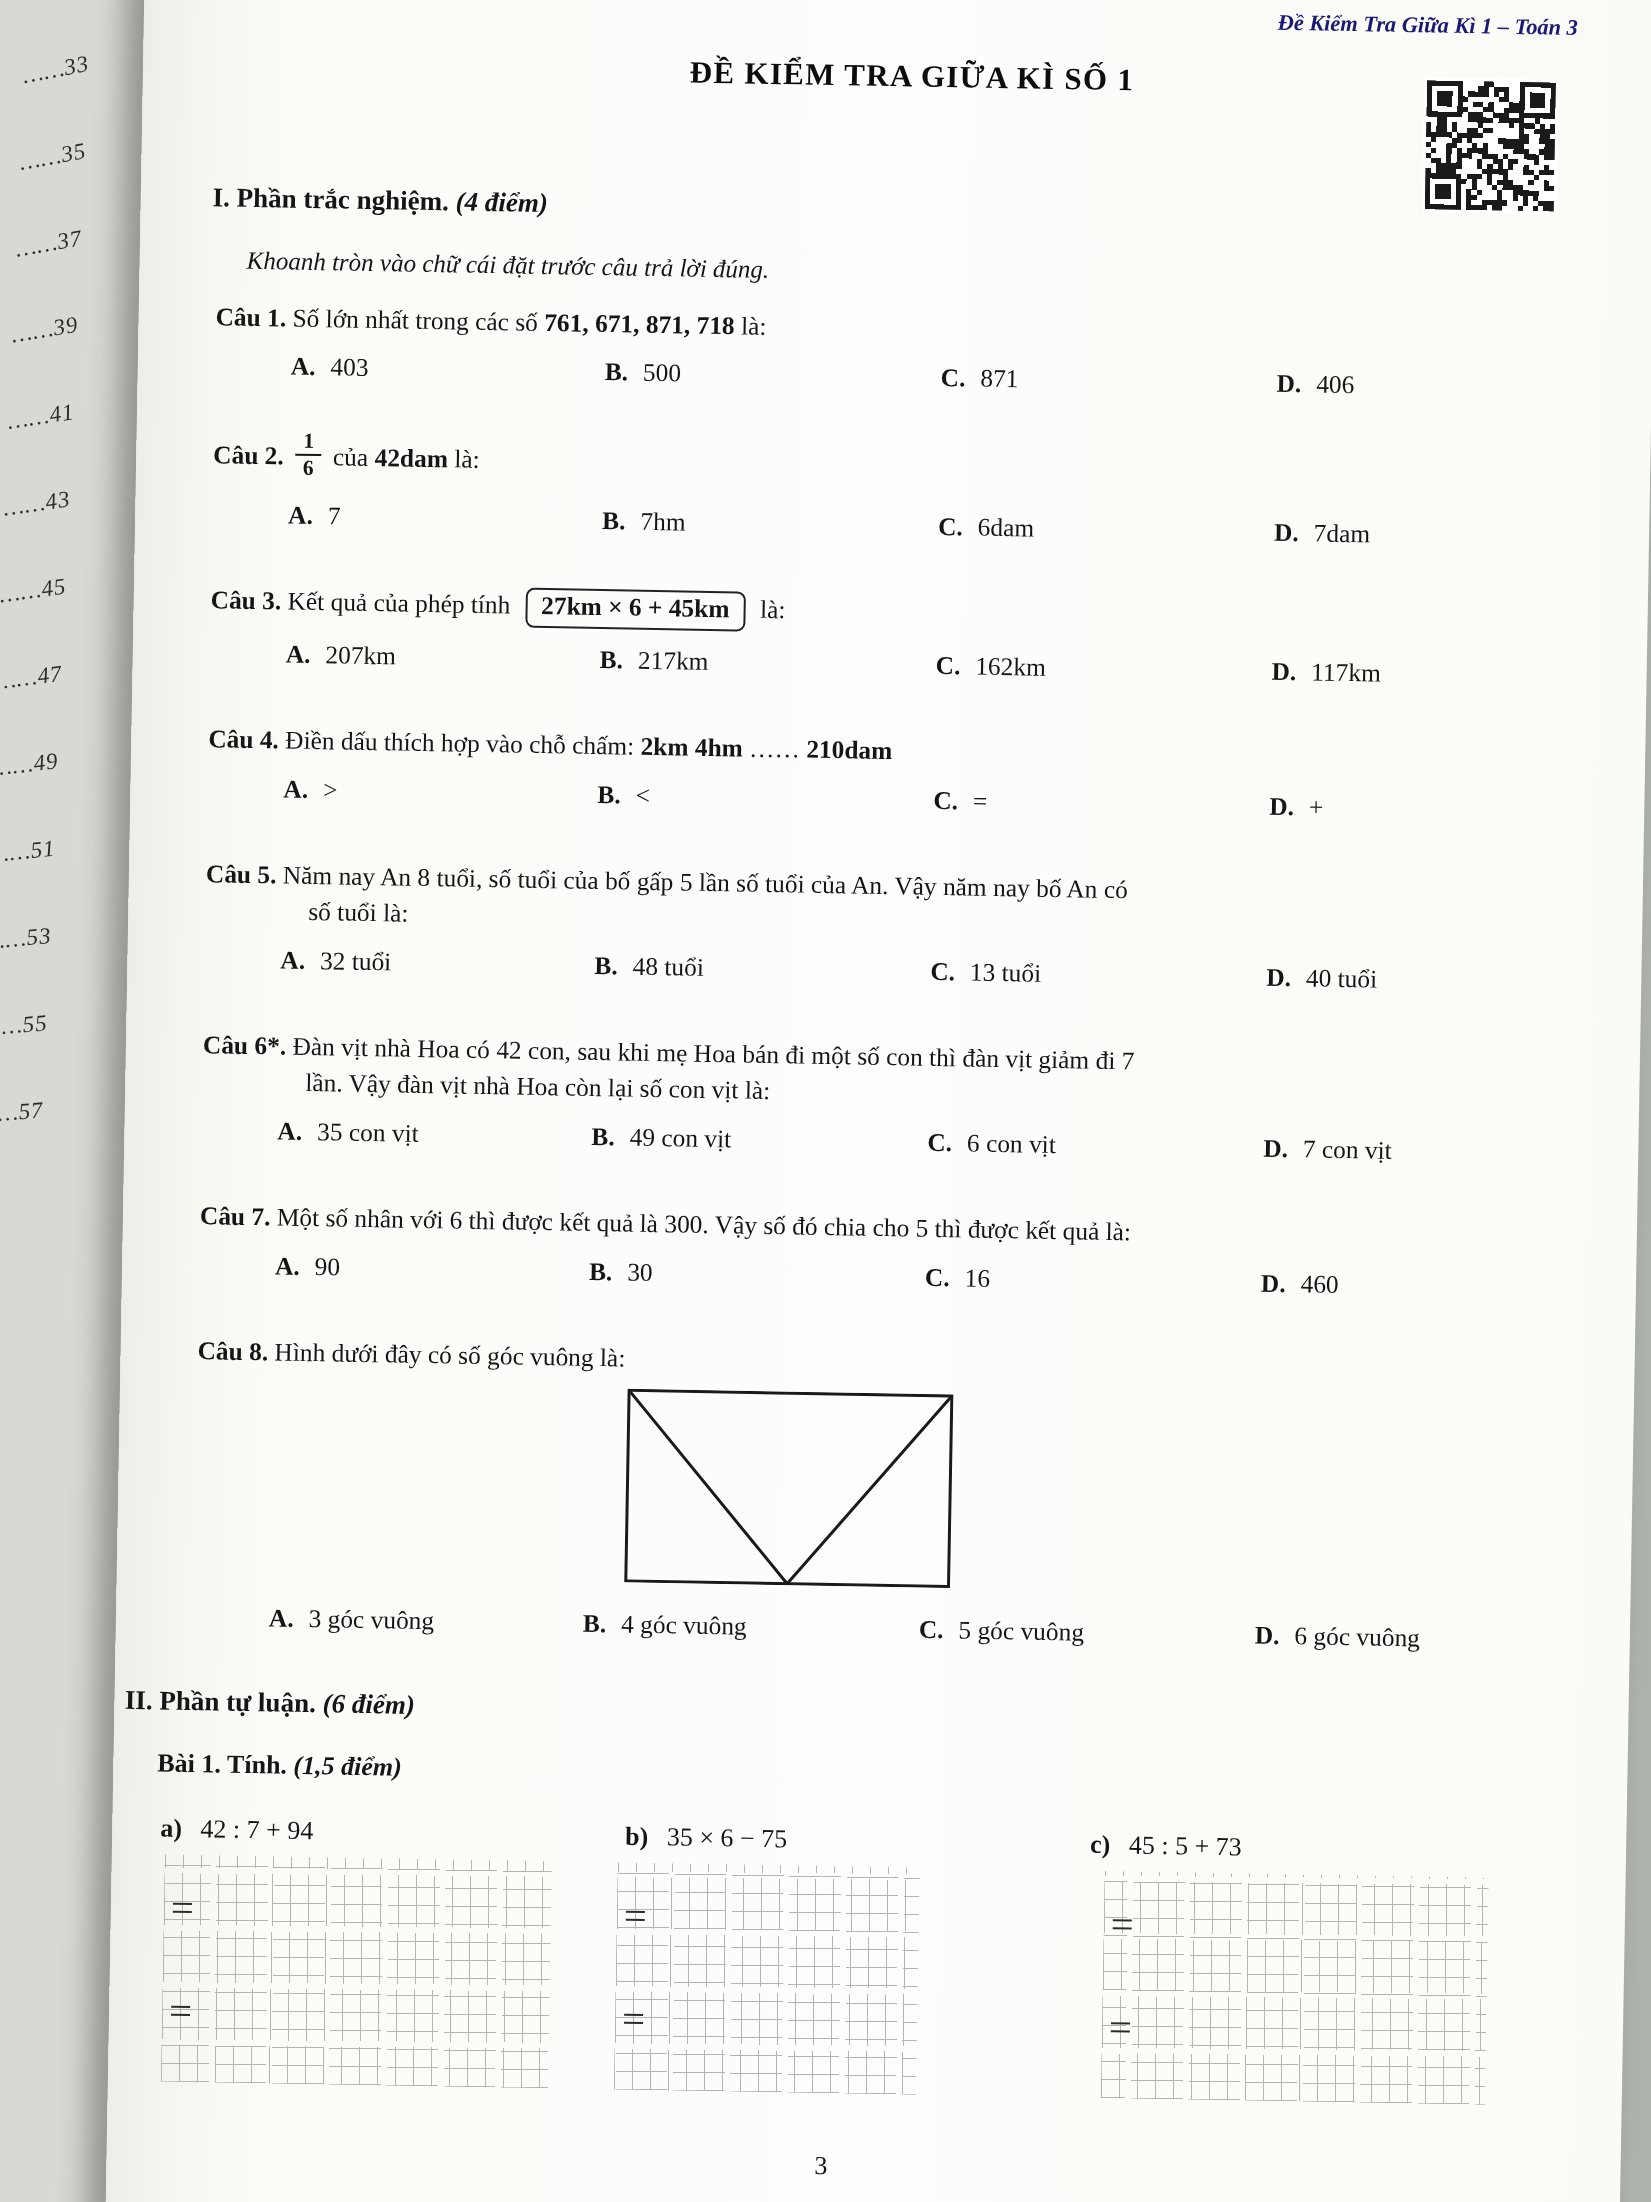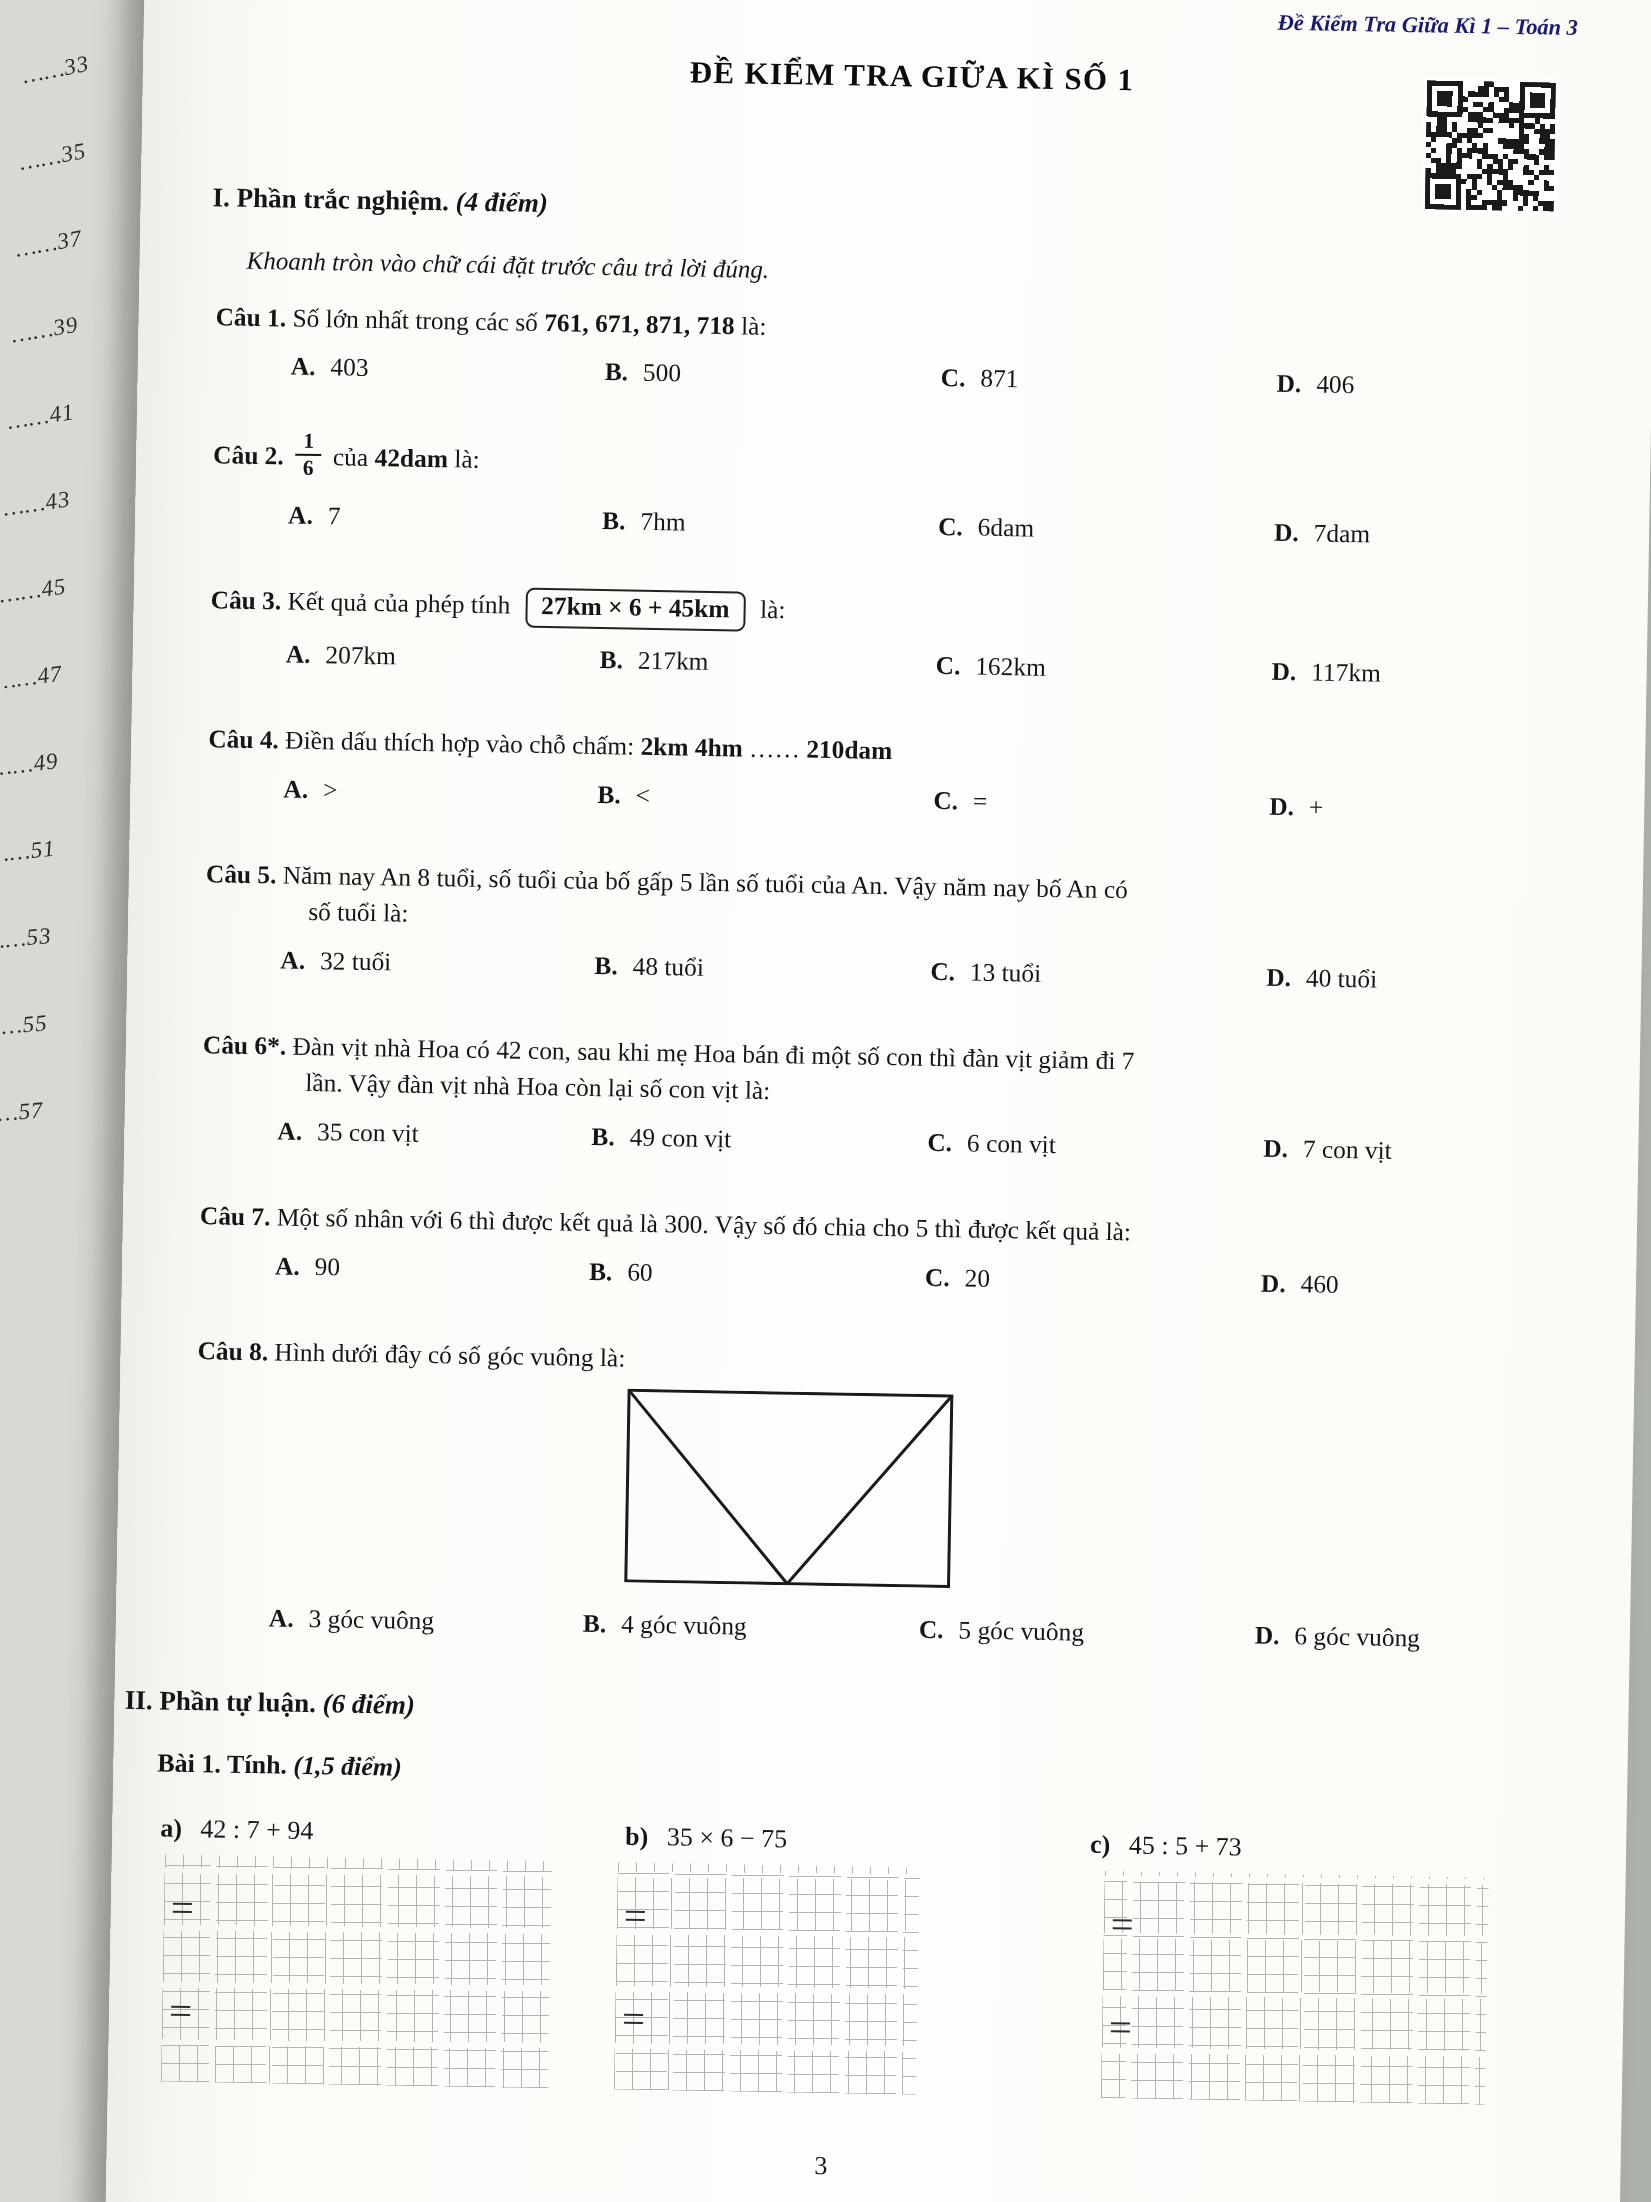--- a/index.html
+++ b/index.html
@@ -477,22 +477,22 @@
               <span class="opt"><b>A.</b><span> 35 con vịt</span></span>
               <span class="opt"><b>B.</b><span> 49 con vịt</span></span>
               <span class="opt"><b>C.</b><span> 6 con vịt</span></span>
               <span class="opt"><b>D.</b><span> 7 con vịt</span></span>
             </div>
           </div>
           <div class="question">
             <p class="q-line"><b class="q-label">Câu 7. </b><span class="seg">Một số nhân với 6 thì được kết quả là 300. Vậy số đó chia cho 5 thì được kết quả là:</span></p>
             <div class="options">
               <span class="opt"><b>A.</b><span> 90</span></span>
-              <span class="opt"><b>B.</b><span> 60</span></span>
-              <span class="opt"><b>C.</b><span> 20</span></span>
+              <span class="opt"><b>B.</b><span> 30</span></span>
+              <span class="opt"><b>C.</b><span> 16</span></span>
               <span class="opt"><b>D.</b><span> 460</span></span>
             </div>
           </div>
           <div class="question">
             <p class="q-line"><b class="q-label">Câu 8. </b><span class="seg">Hình dưới đây có số góc vuông là:</span></p>
             <div class="fig"><svg width="327" height="194" viewBox="0 0 380 226">
                 <rect x="2" y="2" width="376" height="222" fill="none" stroke="#1a1a1a" stroke-width="3.5"></rect>
                 <path d="M2 2 L190 224 M378 2 L190 224" fill="none" stroke="#1a1a1a" stroke-width="3.5"></path>
               </svg></div>
             <div class="options">

